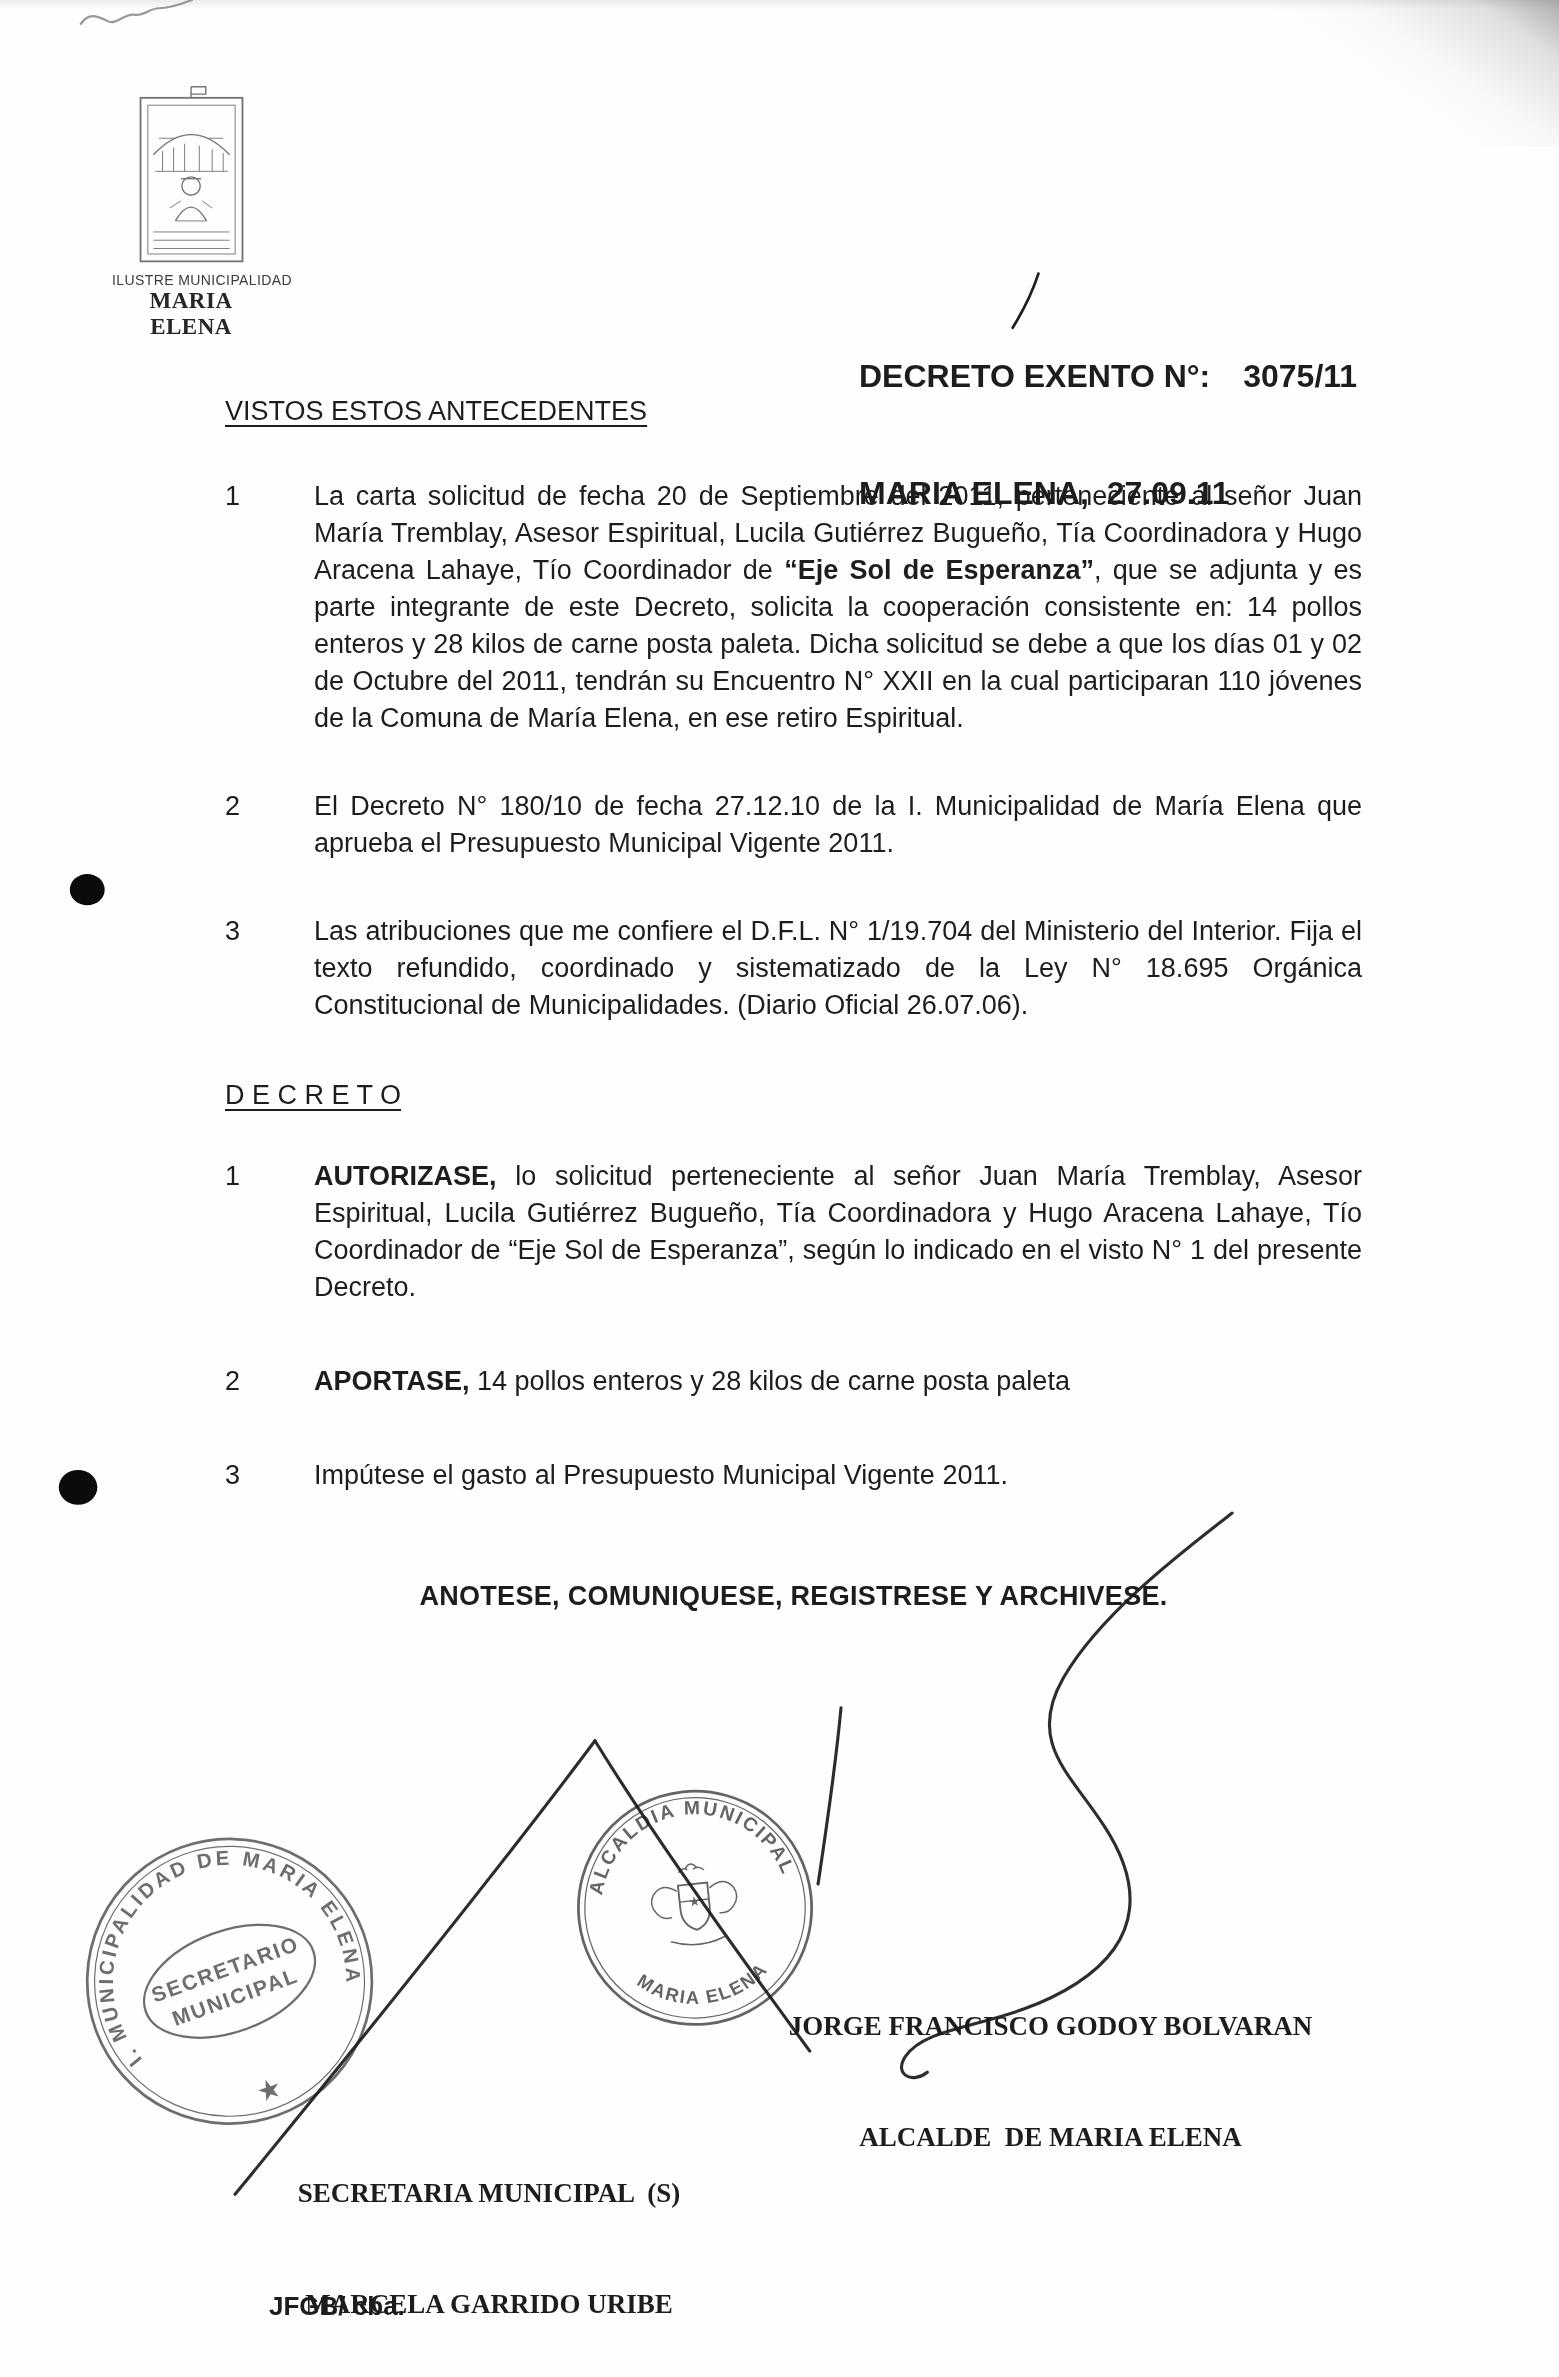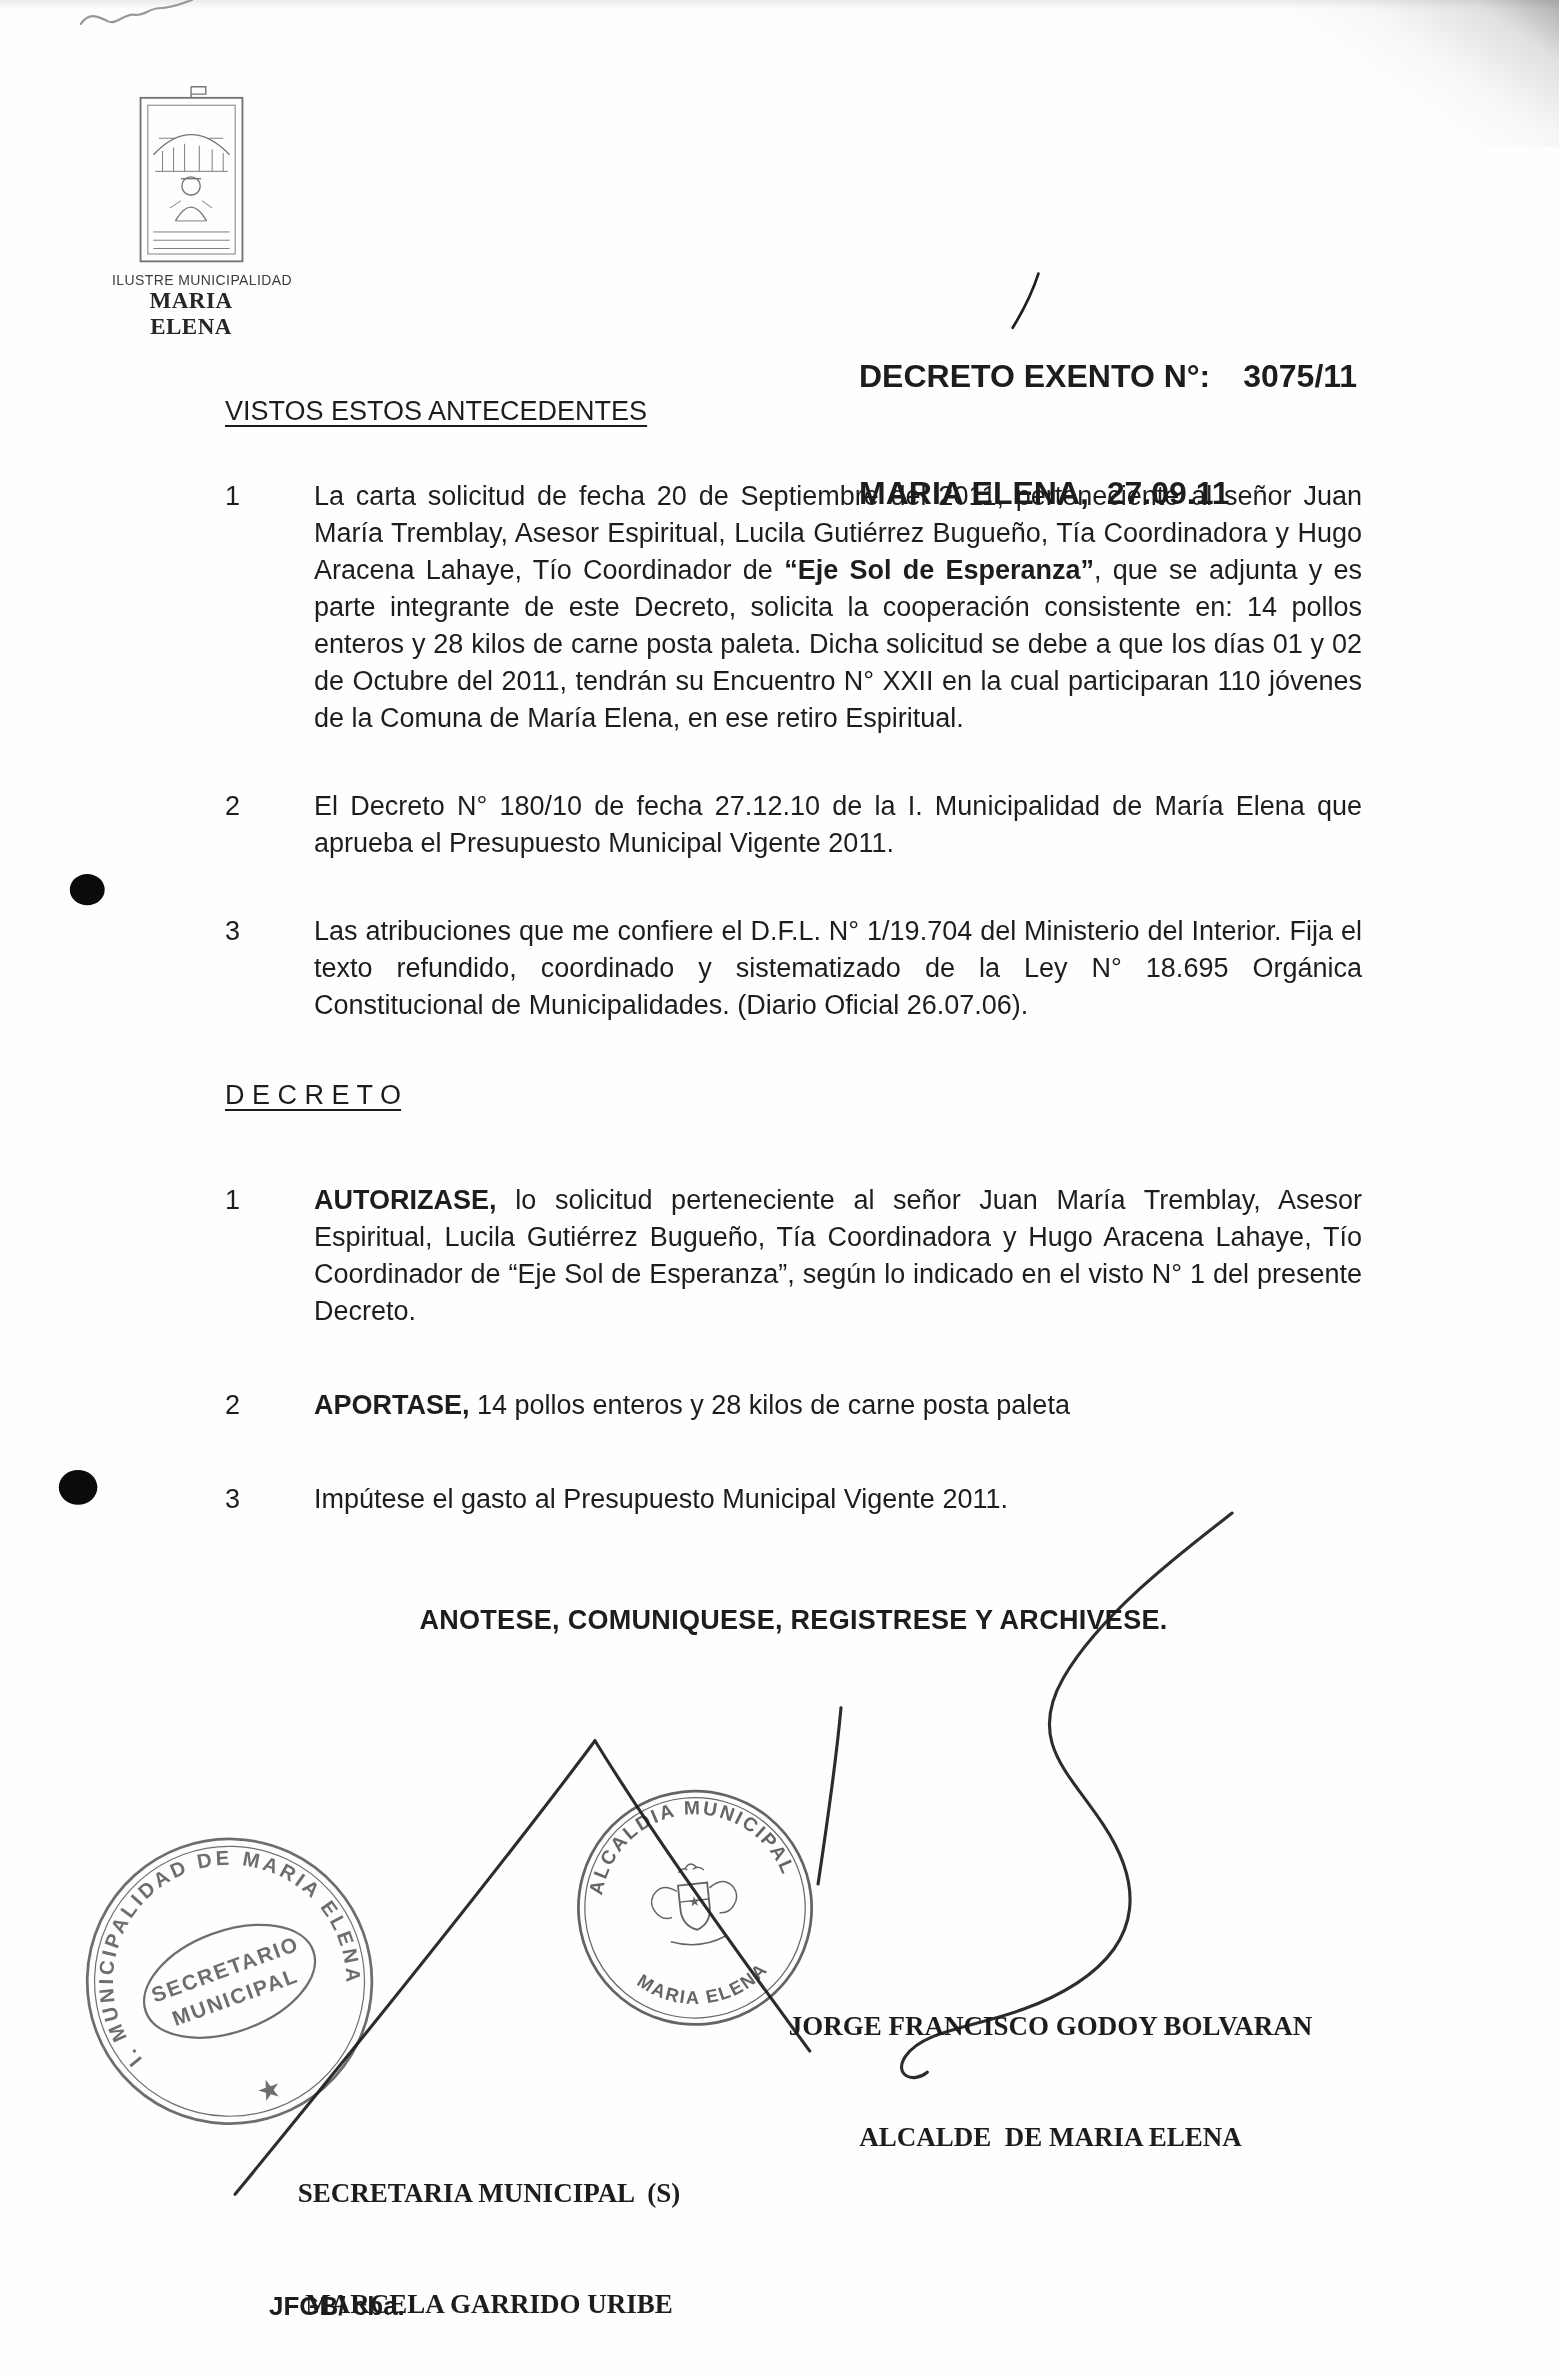--- a/index.html
+++ b/index.html
@@ -22,21 +22,21 @@
   .logo svg { display:block; margin:0 auto; opacity:.85; }
   .logo-inst { font-size:14px; letter-spacing:0.4px; color:#3c3c3c; margin-top:4.6px; white-space:nowrap; }
   .logo-city {
     font-family:"Liberation Serif","DejaVu Serif",serif; font-weight:700;
     font-size:23px; letter-spacing:0.5px; margin-top:0.9px; color:#262626;
   }
   .header-block { position:absolute; left:859px; top:279px; font-weight:700; font-size:32px; line-height:39px; white-space:pre; }
   .decree-num { margin-left:33px; }
   .content { position:absolute; left:225px; top:393px; width:1137px; font-size:27px; line-height:37px; }
   .section-title { text-align:left; text-decoration:underline; text-underline-offset:4.6px; margin:0 0 48px 0; }
-  .decreto-title { margin-top:53px; margin-bottom:68px; }
+  .decreto-title { margin-top:53px; margin-bottom:44px; }
   .item { display:flex; margin-bottom:51px; }
   #decreto-list .item { margin-bottom:57px; }
   #vistos-list .item:last-child, #decreto-list .item:last-child { margin-bottom:0; }
   .item-num { flex:0 0 89px; }
   .item-text { flex:1; text-align:justify; }
   .closing { margin-top:84px; text-align:center; font-weight:700; letter-spacing:0.3px; }
   .sig { position:absolute; text-align:center; font-weight:700; font-size:27px; line-height:37px; white-space:pre;font-family:Liberation Serif, serif; }
   .sig-mayor { left:766px; top:1934px; width:569px; }
   .sig-secretary { left:241px; top:2101px; width:496px; }
   .footer { position:absolute; left:269px; top:2219px; font-weight:700; font-size:26px; line-height:35px; white-space:pre; }

